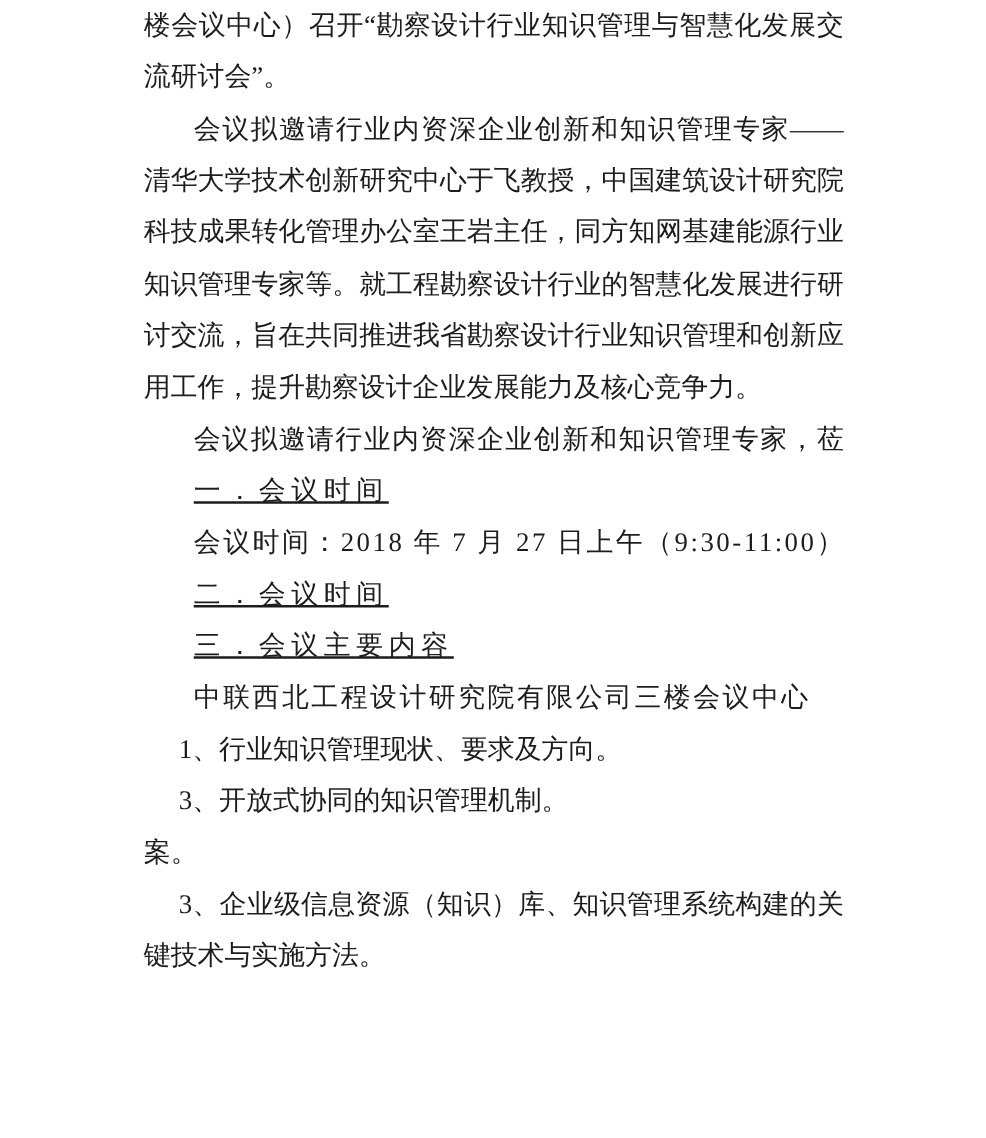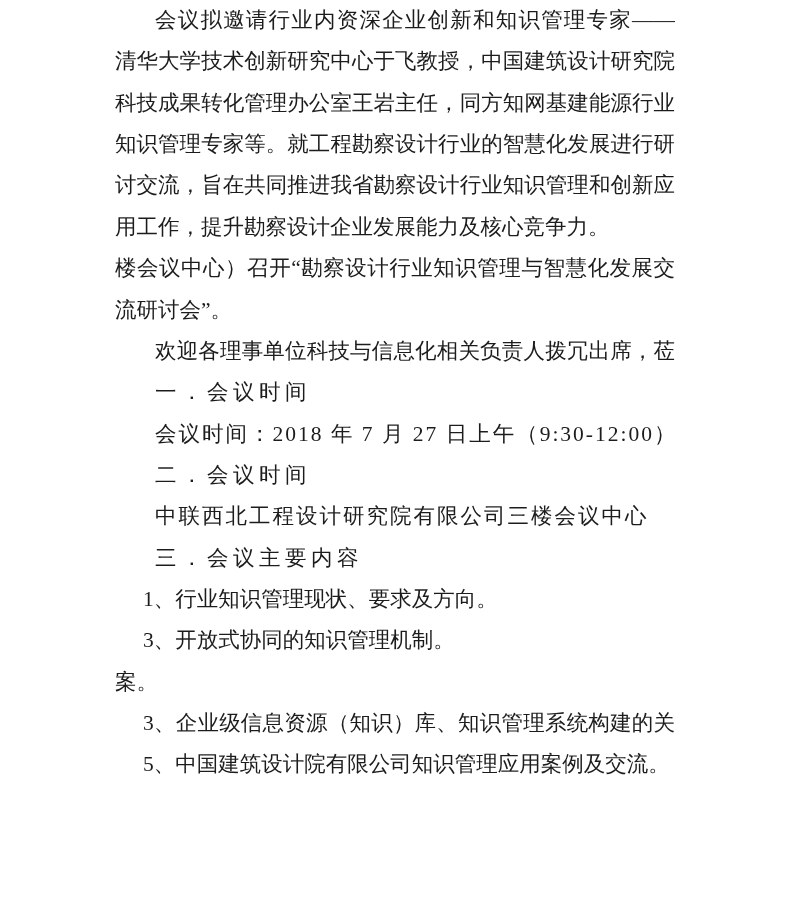--- a/index.html
+++ b/index.html
@@ -34,68 +34,66 @@
   .line.fill {
     white-space: normal;
     word-break: break-all;
     text-align: justify;
     text-align-last: justify;
     overflow: hidden;
   }
   .indent-first { text-indent: 40px; }
   .indent-item  { text-indent: 28px; }
   .indent-none  { text-indent: 0; }
-  .ls-wide { letter-spacing: 4.5px; }
+  .ls-wide { letter-spacing: 4.5px; text-decoration: underline; }
   .ls-med  { letter-spacing: 2px; }
   .ls-normal { letter-spacing: 0; }
 </style>
 </head>
 <body>
 
 <div class="doc">
   <div>
       <div class="paragraph">
+        <div class="line indent-none ls-normal fill">楼会议中心）召开“勘察设计行业知识管理与智慧化发展交</div>
+        <div class="line indent-none ls-normal">流研讨会”。</div>
+      </div>
+      <div class="paragraph">
         <div class="line indent-first ls-normal fill">会议拟邀请行业内资深企业创新和知识管理专家——</div>
         <div class="line indent-none ls-normal fill">清华大学技术创新研究中心于飞教授，中国建筑设计研究院</div>
         <div class="line indent-none ls-normal fill">科技成果转化管理办公室王岩主任，同方知网基建能源行业</div>
         <div class="line indent-none ls-normal fill">知识管理专家等。就工程勘察设计行业的智慧化发展进行研</div>
         <div class="line indent-none ls-normal fill">讨交流，旨在共同推进我省勘察设计行业知识管理和创新应</div>
         <div class="line indent-none ls-normal">用工作，提升勘察设计企业发展能力及核心竞争力。</div>
       </div>
       <div class="paragraph">
-        <div class="line indent-none ls-normal fill">楼会议中心）召开“勘察设计行业知识管理与智慧化发展交</div>
-        <div class="line indent-none ls-normal">流研讨会”。</div>
-      </div>
-      <div class="paragraph">
-        <div class="line indent-first ls-normal fill">欢迎各理事单位科技与信息化相关负责人拨冗出席，莅</div>
+        <div class="line indent-first ls-normal fill">会议拟邀请行业内资深企业创新和知识管理专家，莅</div>
       </div>
       <div class="paragraph">
         <div class="line indent-first ls-wide">一．会议时间</div>
       </div>
       <div class="paragraph">
-        <div class="line indent-first ls-med">会议时间：2018 年 7 月 27 日上午（9:30-12:00）</div>
+        <div class="line indent-first ls-med">会议时间：2018 年 7 月 27 日上午（9:30-11:00）</div>
       </div>
       <div class="paragraph">
         <div class="line indent-first ls-wide">二．会议时间</div>
       </div>
       <div class="paragraph">
-        <div class="line indent-first ls-med">中联西北工程设计研究院有限公司三楼会议中心</div>
+        <div class="line indent-first ls-wide">三．会议主要内容</div>
       </div>
       <div class="paragraph">
-        <div class="line indent-first ls-wide">三．会议主要内容</div>
+        <div class="line indent-first ls-med">中联西北工程设计研究院有限公司三楼会议中心</div>
       </div>
       <div class="paragraph">
         <div class="line indent-item ls-normal">1、行业知识管理现状、要求及方向。</div>
       </div>
       <div class="paragraph">
         <div class="line indent-item ls-normal">3、开放式协同的知识管理机制。</div>
       </div>
       <div class="paragraph">
         <div class="line indent-none ls-normal">案。</div>
       </div>
       <div class="paragraph">
         <div class="line indent-item ls-normal fill">3、企业级信息资源（知识）库、知识管理系统构建的关</div>
-      </div>
-      <div class="paragraph">
-        <div class="line indent-item ls-normal">5、中国建筑设计院有限公司知识管理应用案例及交流。</div>
+        <div class="line indent-none ls-normal">键技术与实施方法。</div>
       </div>
     </div>
 </div>
 
 </body></html>

